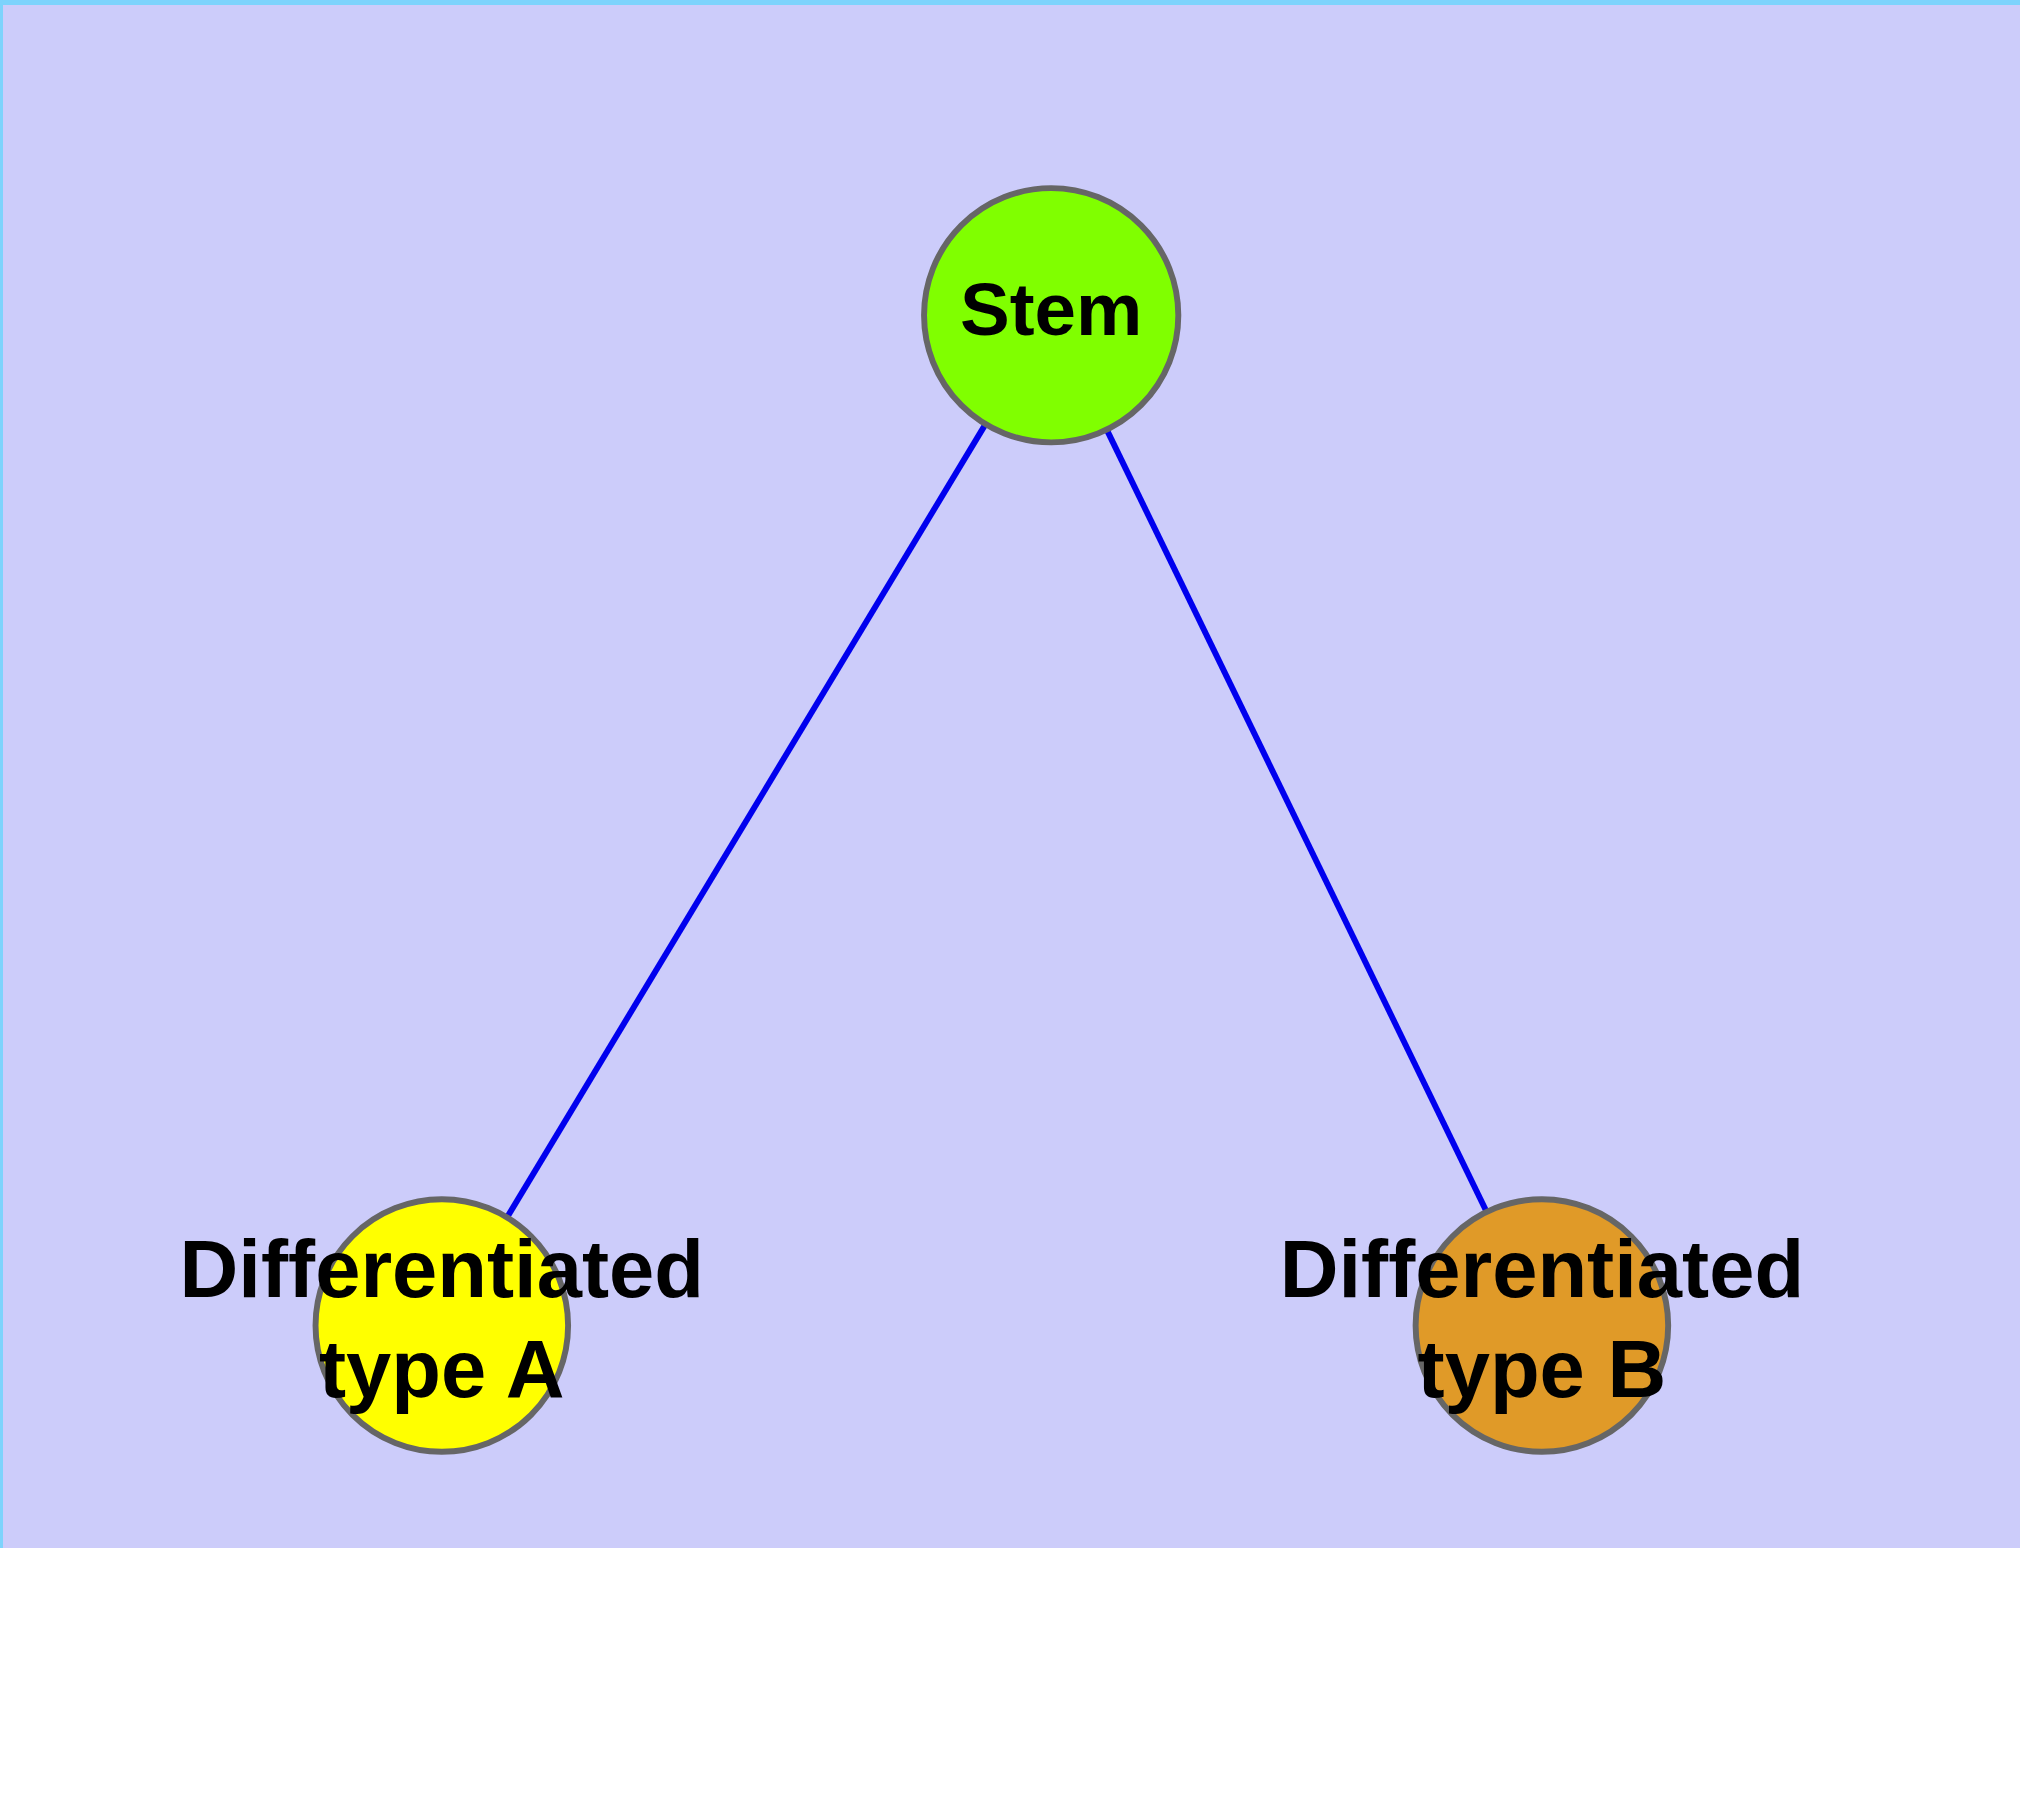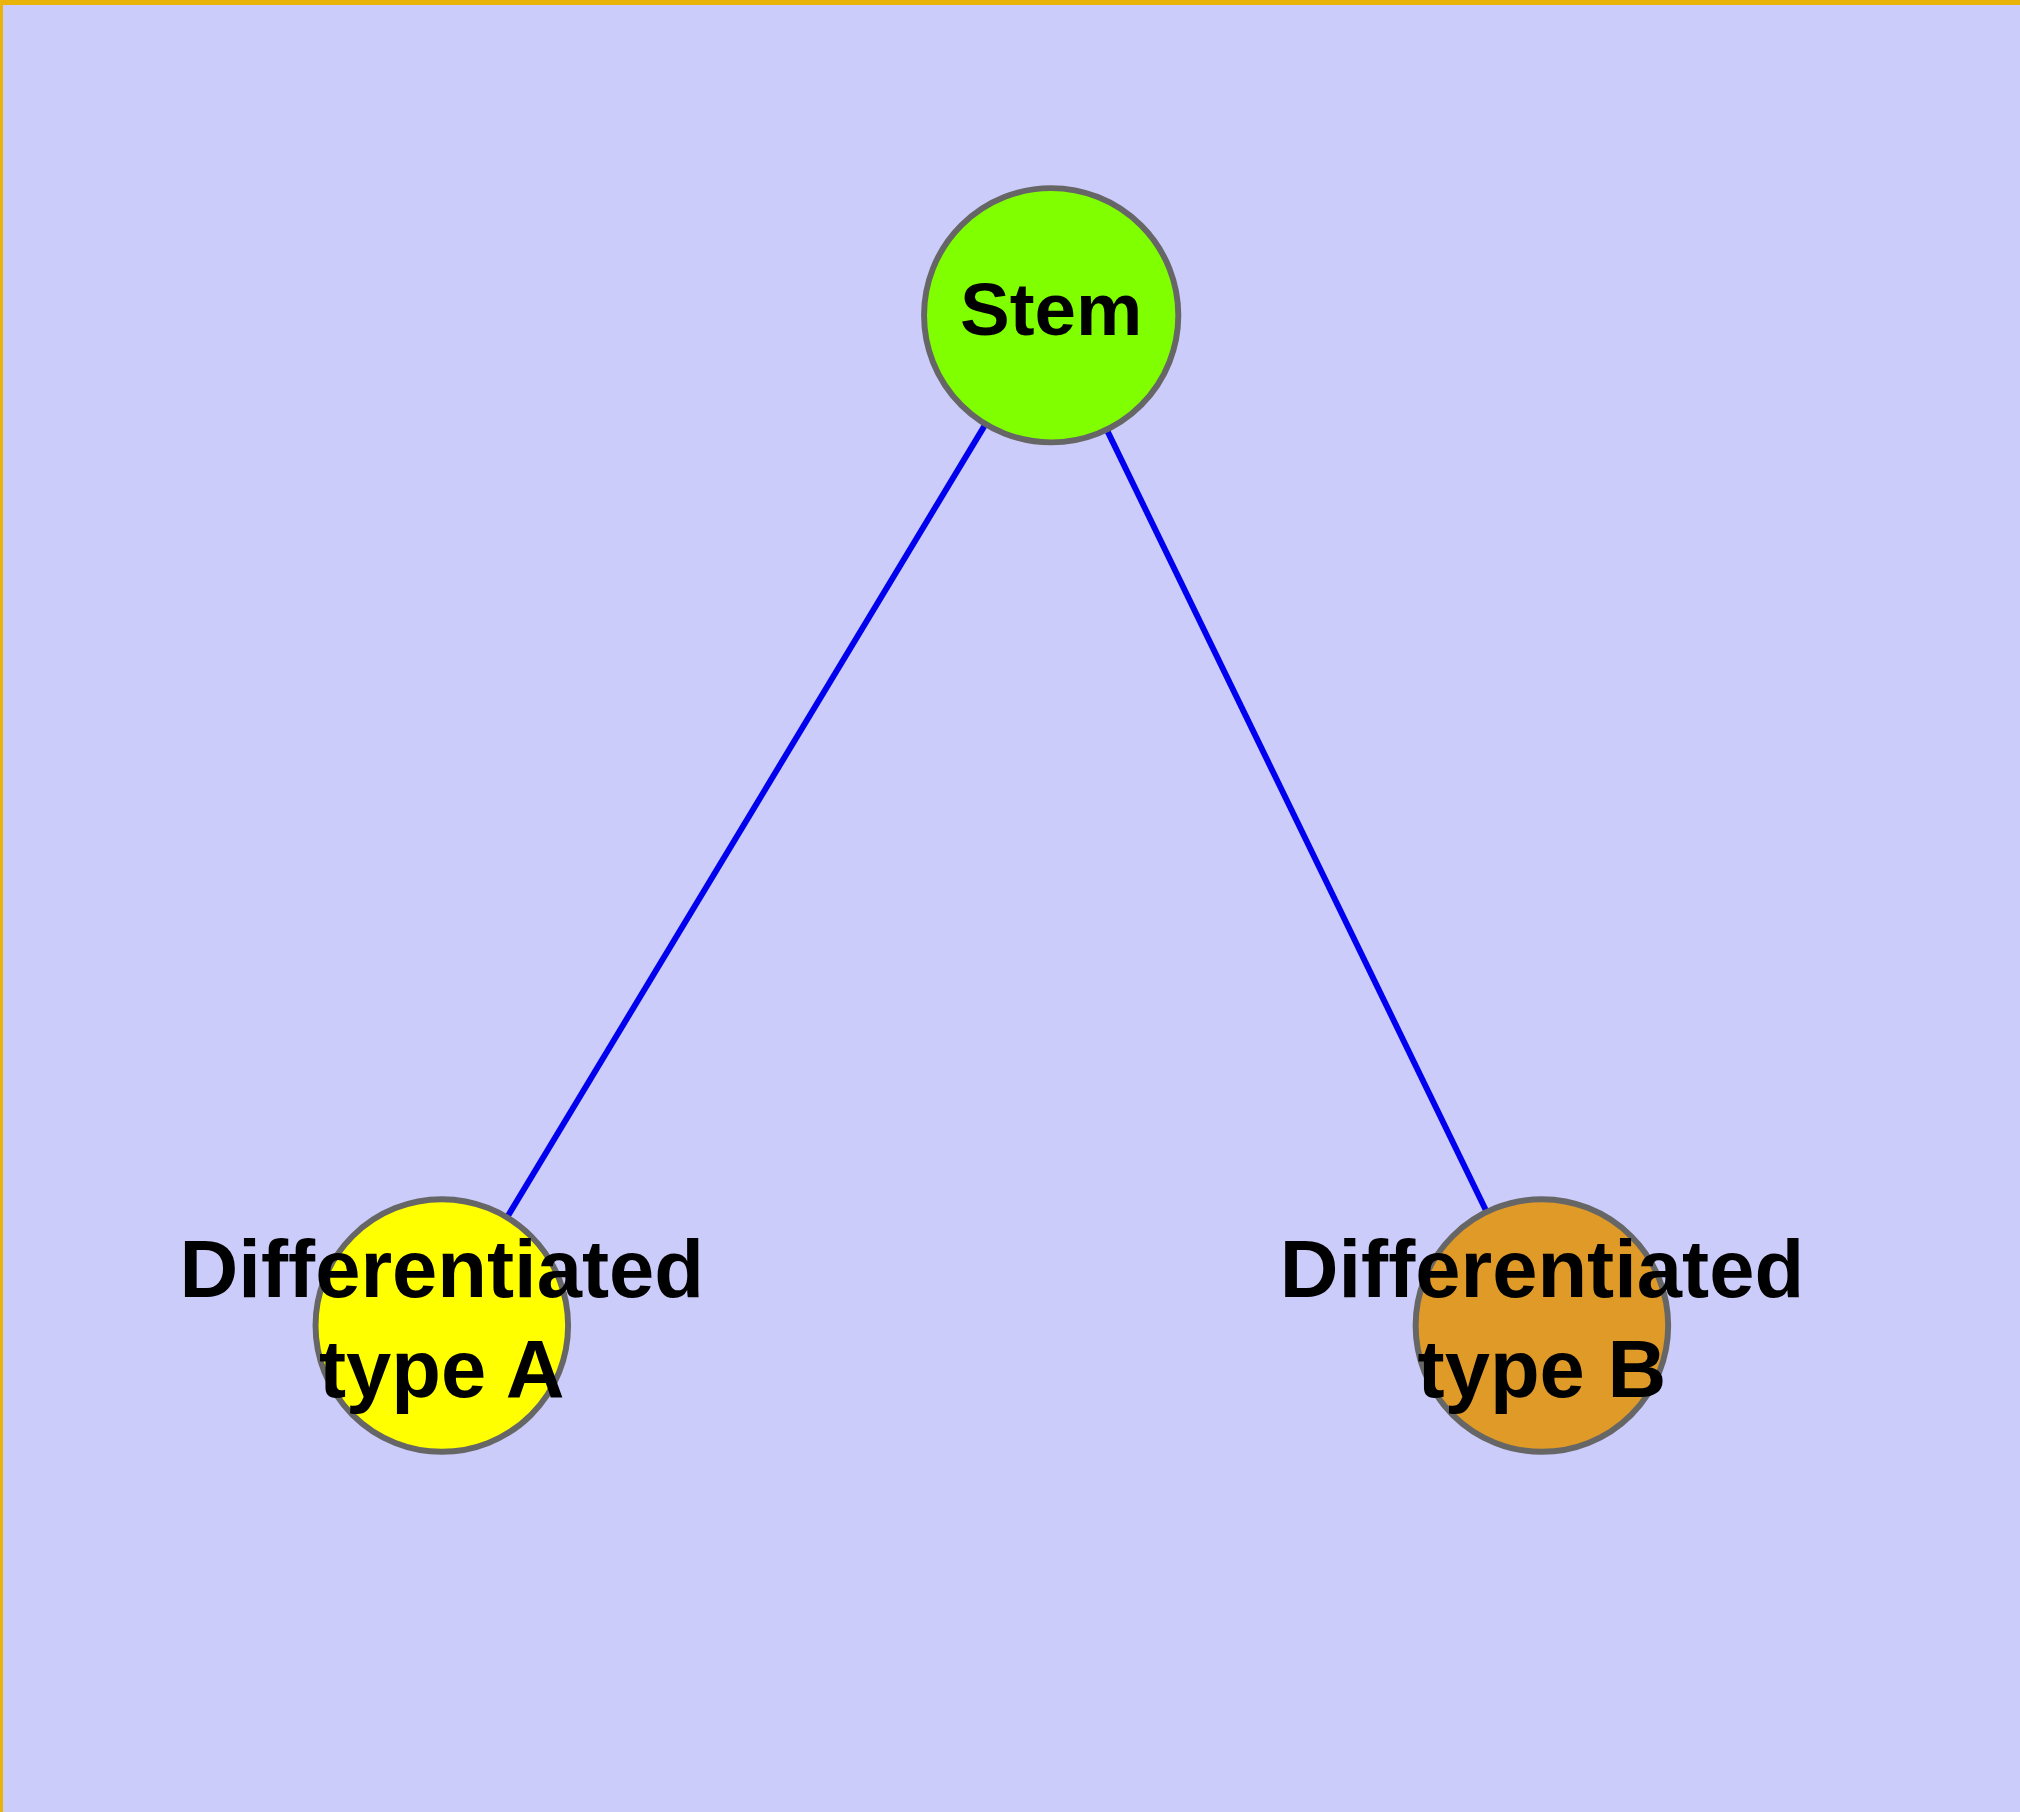--- a/index.html
+++ b/index.html
@@ -4,22 +4,22 @@
 <title>Cell differentiation graph</title>
 <style>
   html, body {
     margin: 0;
     padding: 0;
     background: #ffffff;
   }
   #canvas {
     position: relative;
     width: 2021px;
-    height: 1812px;
-    background: #eab308;
+    height: 1548px;
+    background: #7dd3fc;
     overflow: hidden;
     font-family: "Liberation Sans", "DejaVu Sans", sans-serif;
   }
   #plot-bg {
     position: absolute;
     left: 3.4px;
     top: 5.1px;
     width: 2017px;
     height: 1807px;
     background: #ccccfa;

